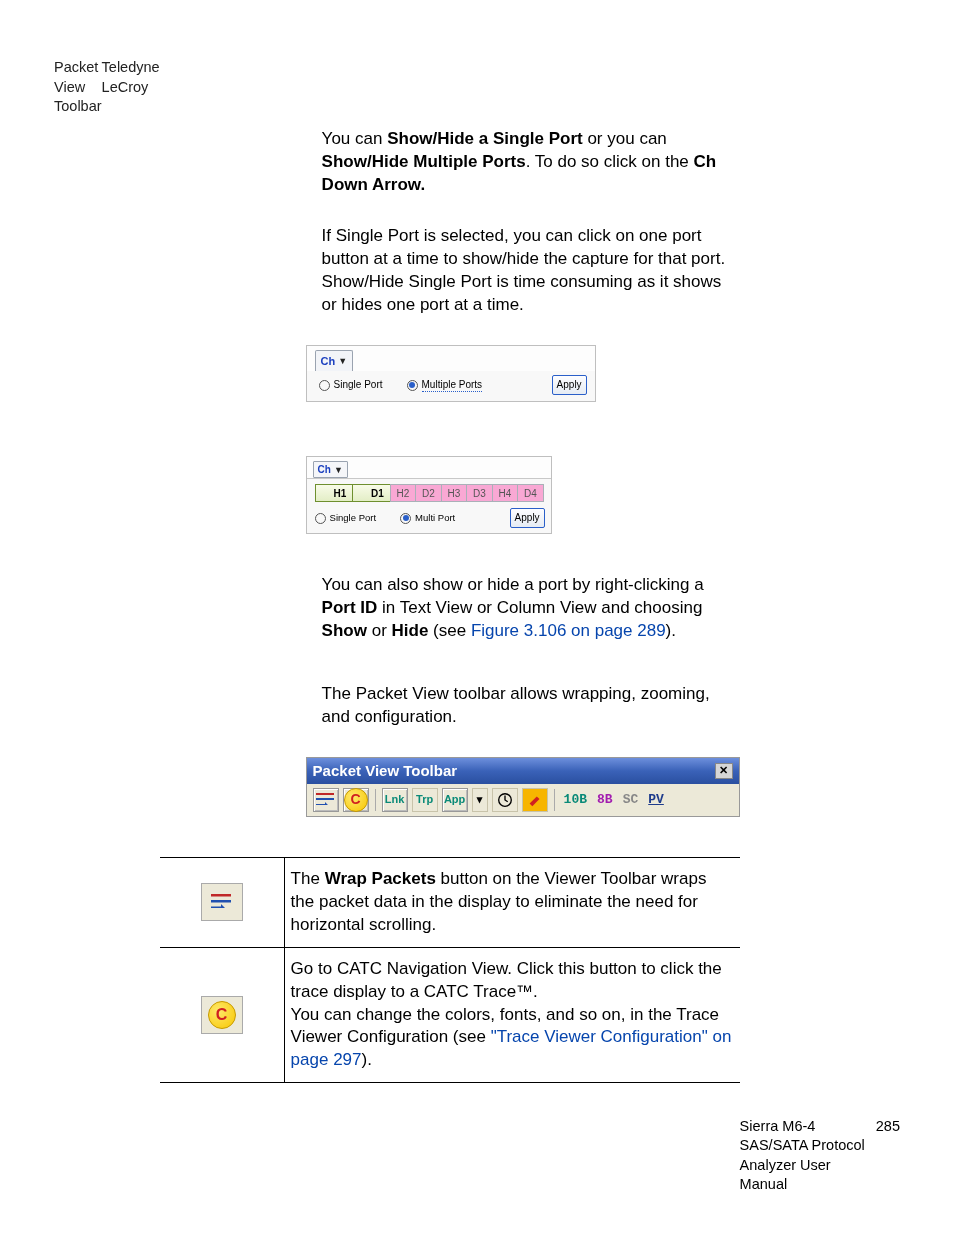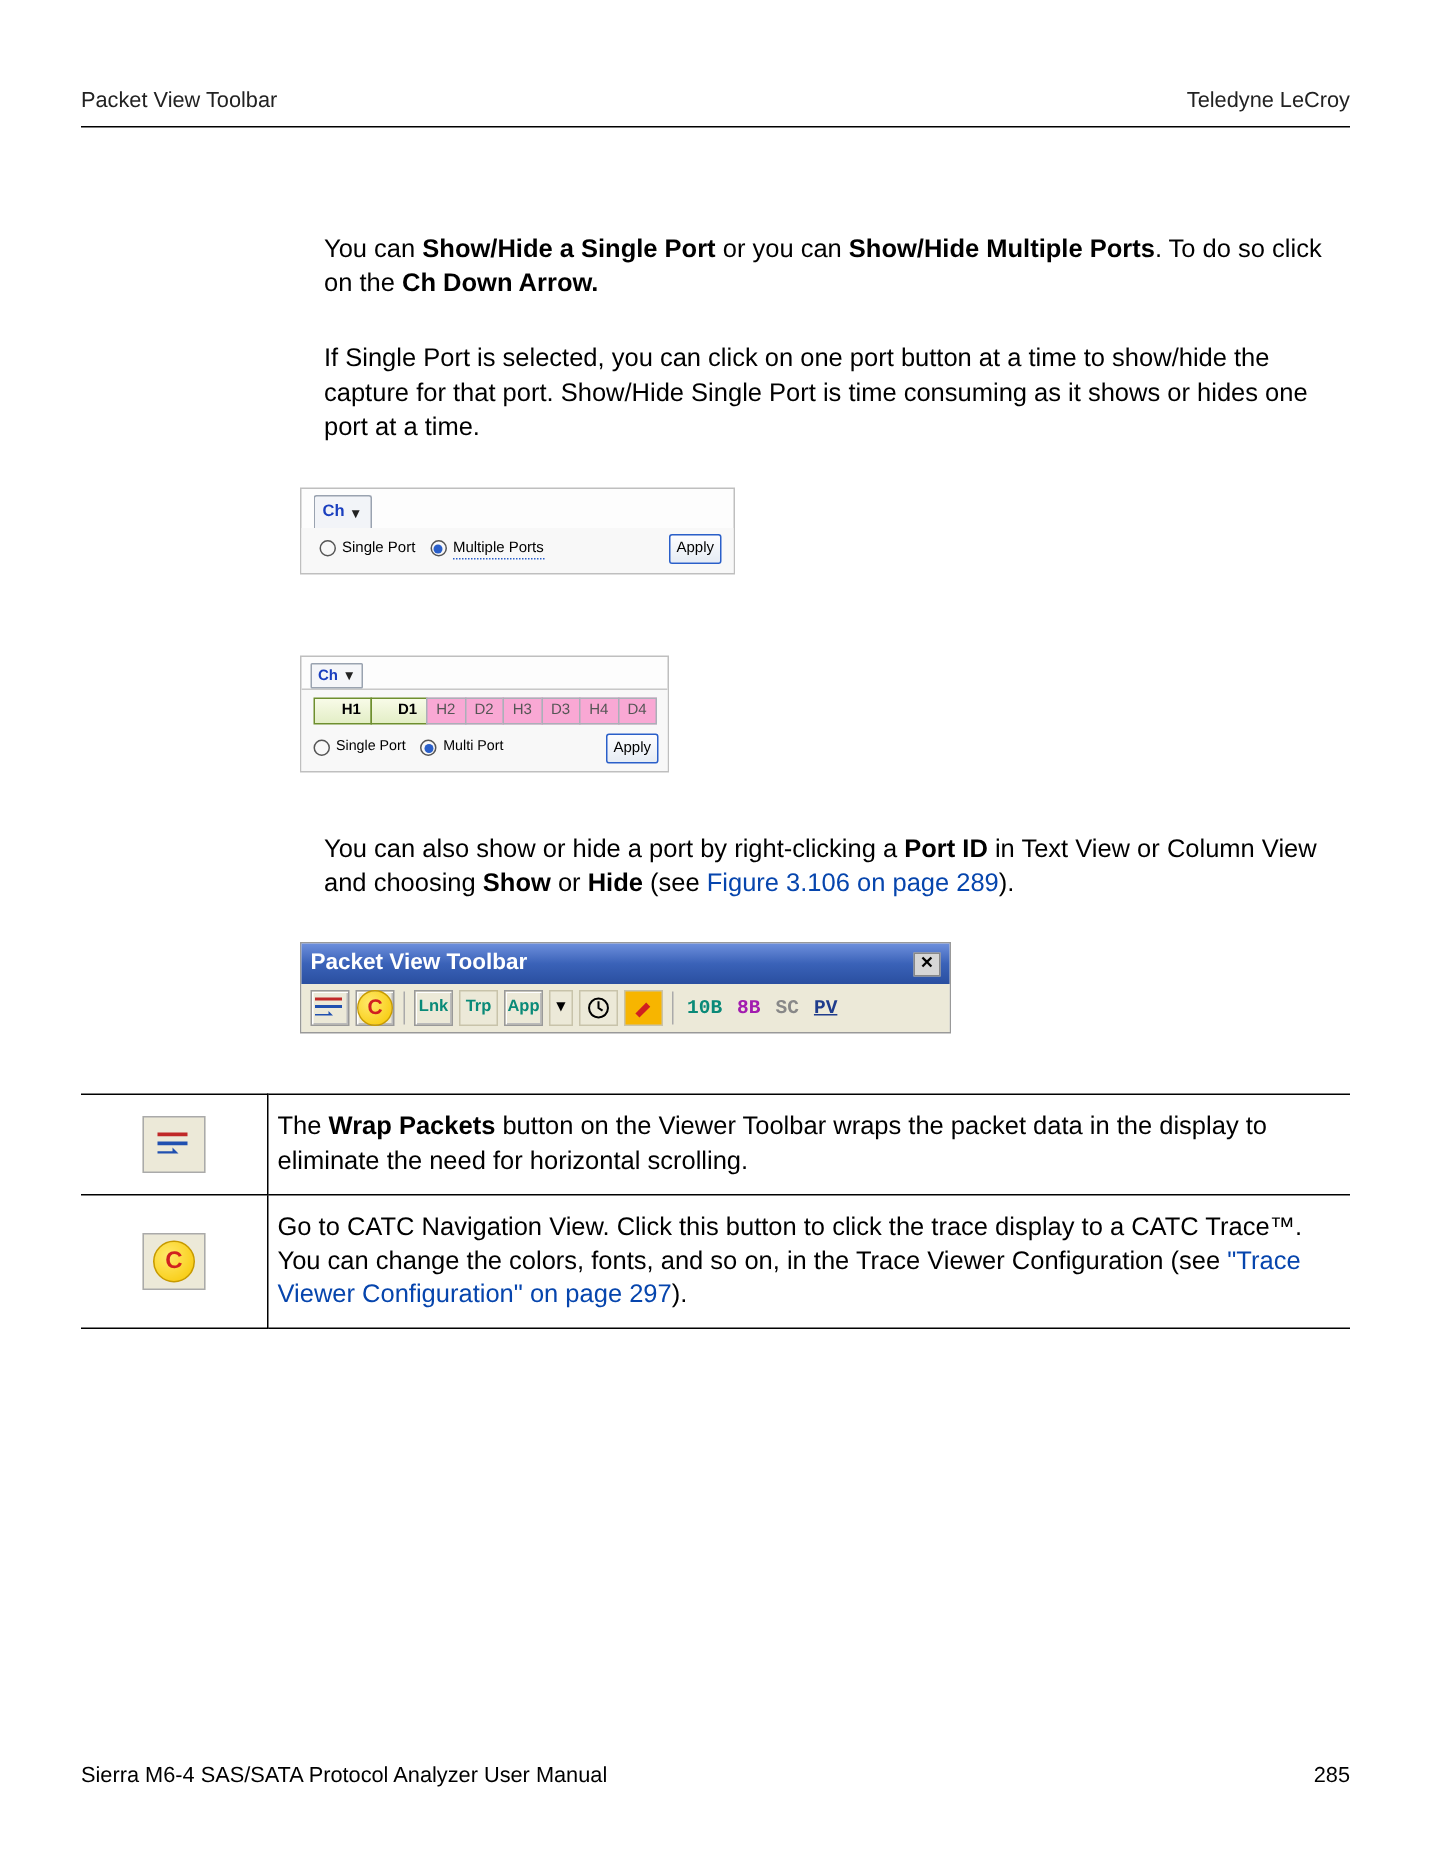--- a/index.html
+++ b/index.html
@@ -9,21 +9,21 @@
     color: #000;
     font-size: 17px;
     line-height: 1.35;
     width: 954px;
   }
   .page {
     padding: 58px 54px 40px 54px;
     box-sizing: border-box;
     min-height: 1235px;
     display: flex;
-    flex-direction: column;
+    flex-direction: row;
   }
   .header-row {
     display: flex;
     justify-content: space-between;
     font-size: 14.5px;
     color: #222;
     margin-bottom: 6px;
   }
   hr.rule {
     border: none;
@@ -86,21 +86,21 @@
   }
   .port-btn.sel { border-color: #2a5fc9; background: linear-gradient(#e7f0ff, #cfe0ff); }
   .panel1 .row2 {
     display: flex;
     align-items: center;
     justify-content: space-between;
     padding: 4px 8px 6px 12px;
     background: #f8f8f8;
     font-size: 10px;
   }
-  .radios { display: flex; align-items: center; gap: 10px; }
+  .radios { display: flex; align-items: center; gap: 24px; }
   .radio { display: inline-flex; align-items: center; gap: 4px; }
   .bullet { width: 9px; height: 9px; border: 1px solid #555; border-radius: 50%; display:inline-block; position:relative; }
   .bullet.on::after { content:""; position:absolute; top:1.5px; left:1.5px; width:6px; height:6px; background:#2a5fc9; border-radius:50%; }
   .apply-btn {
     border: 1px solid #2a5fc9;
     background: linear-gradient(#fdfdff, #e6ecf4);
     font-size: 10px;
     padding: 2px 4px;
     border-radius: 2px;
   }
@@ -327,20 +327,21 @@
             </span>
         </span>
         <span class="apply-btn">Apply</span>
       </div>
     </div>
 
     <p class="para">
       <span>You can also show or hide a port by right-clicking a </span><span class="bold">Port ID</span><span> in Text View or Column View and choosing </span><span class="bold">Show</span><span> or </span><span class="bold">Hide</span><span> (see </span><span class="link">Figure 3.106 on page 289</span><span>).</span>
     </p>
 
+    <p class="para" style="margin-top:40px">The Packet View toolbar allows wrapping, zooming, and configuration.</p>
 
     <div class="toolbar-shot">
       <div class="title-bar">
         <span>Packet View Toolbar</span>
         <span class="close-x">✕</span>
       </div>
       <div class="tb-row">
         <span class="tb-btn raised">
           <svg viewBox="0 0 24 20">
             <rect x="2" y="3" width="18" height="2" fill="#c02828"></rect>

